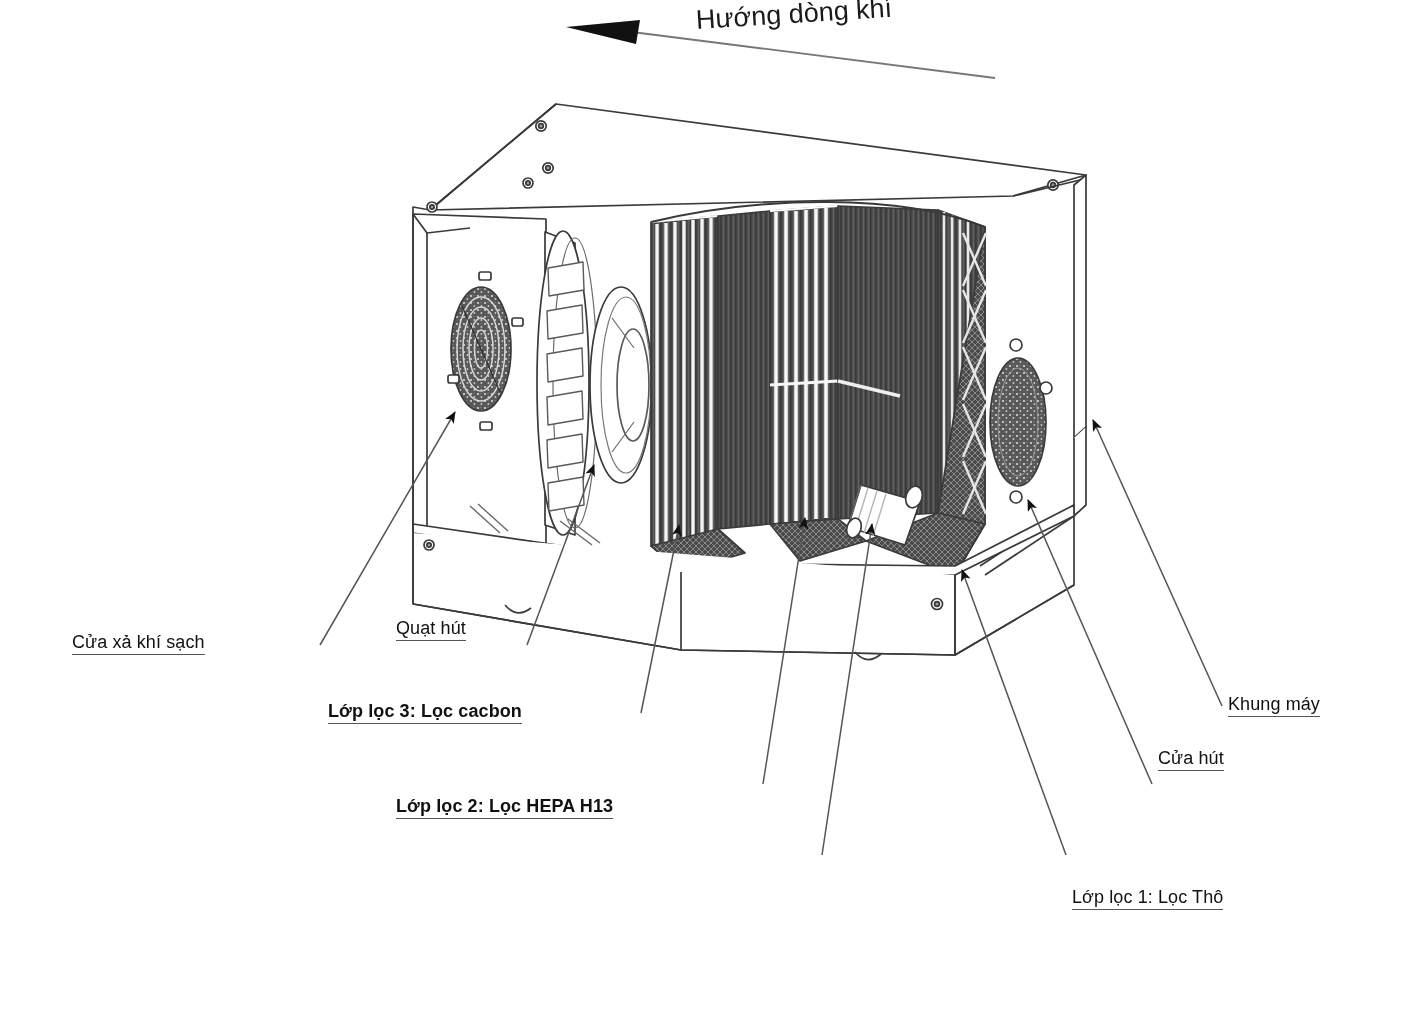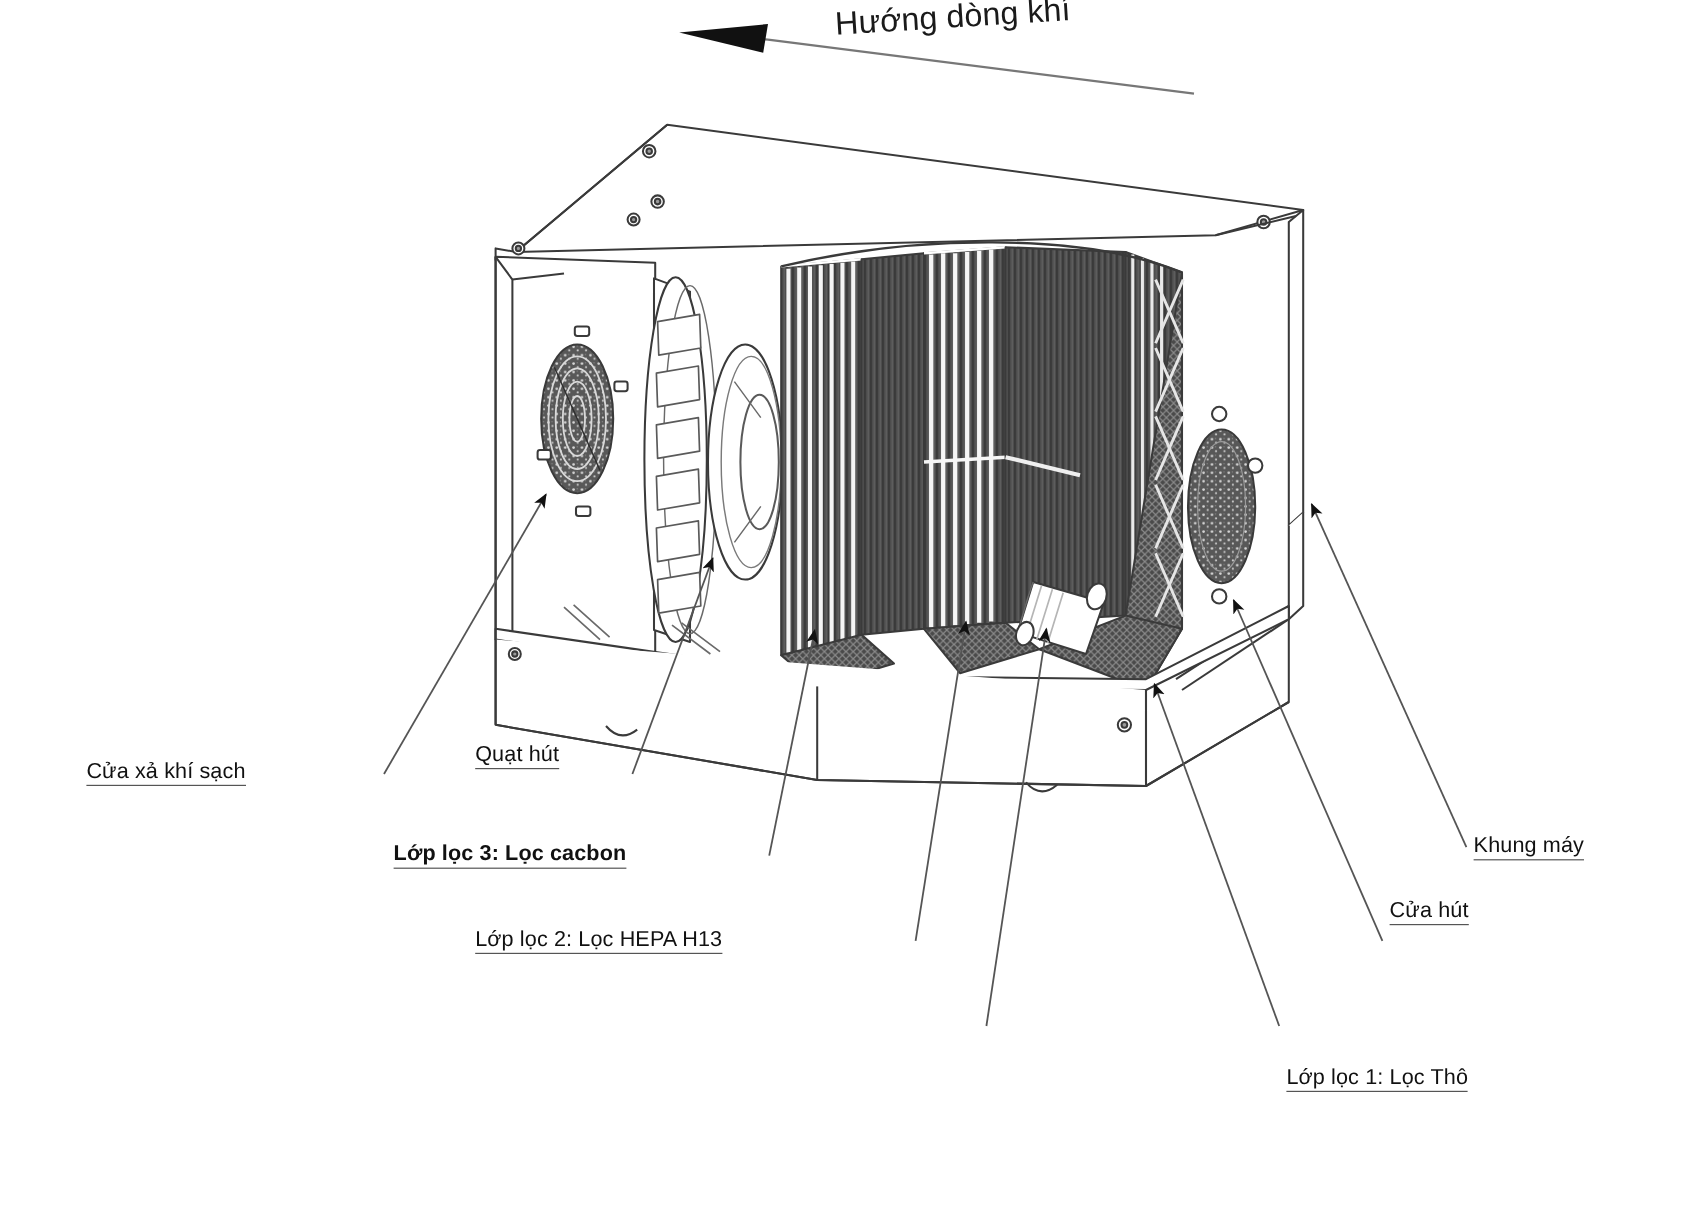--- a/index.html
+++ b/index.html
@@ -220,21 +220,21 @@
   </svg>
 
   <div class="flowlbl" style="left:697px; top:5px;">Hướng dòng khí</div>
 
   <div class="lbl ul" style="left:72px; top:633px;">Cửa xả khí sạch</div>
 
   <div class="lbl ul" style="left:396px; top:619px;">Quạt hút</div>
 
   <div class="lbl ul" style="left:328px; top:702px;font-weight:bold;">Lớp lọc 3: Lọc cacbon</div>
 
-  <div class="lbl ul" style="left:396px; top:773px;">Lớp lọc 2: Lọc HEPA H13</div>
+  <div class="lbl ul" style="left:396px; top:797px;font-weight:bold;">Lớp lọc 2: Lọc HEPA H13</div>
 
 
   <div class="lbl ul" style="left:1228px; top:695px;">Khung máy</div>
 
   <div class="lbl ul" style="left:1158px; top:749px;">Cửa hút</div>
 
   <div class="lbl ul" style="left:1072px; top:843px;margin-top:45px;">Lớp lọc 1: Lọc Thô</div>
 
 </div>
 

